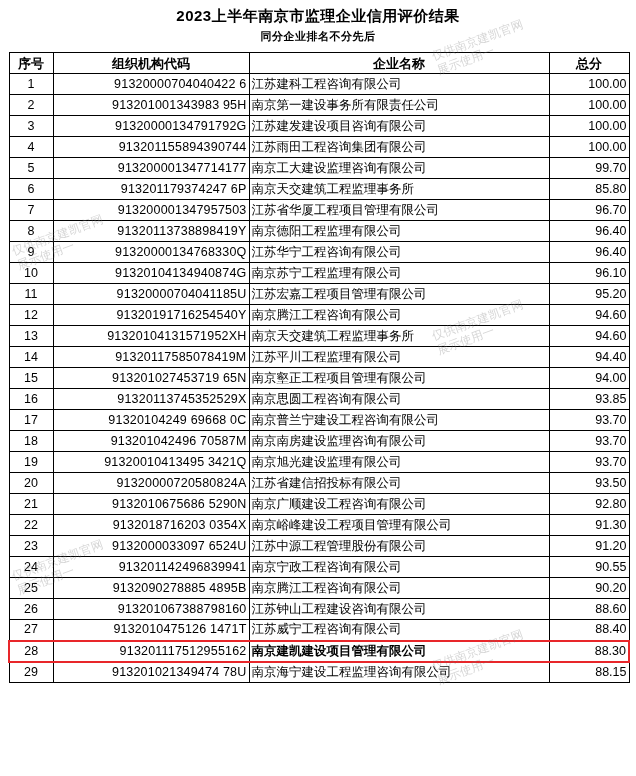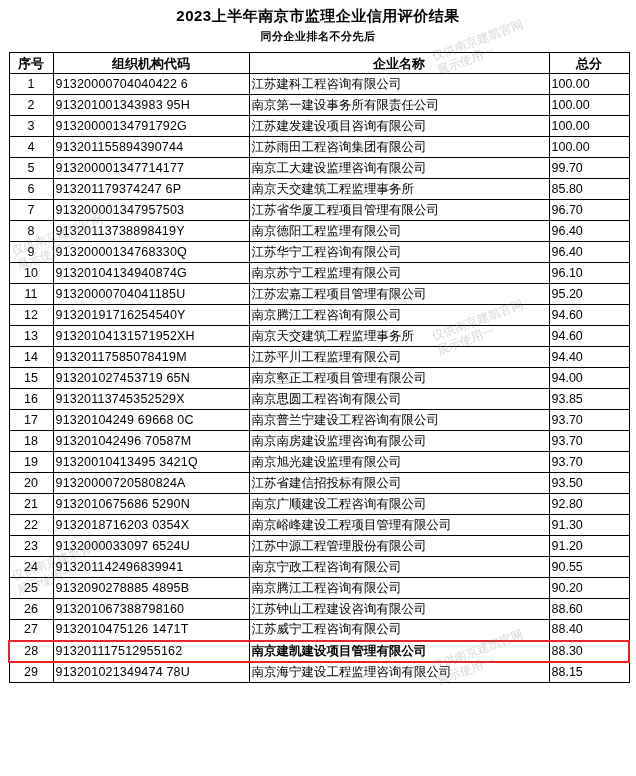--- a/index.html
+++ b/index.html
@@ -60,23 +60,23 @@
     text-align: center;
     font-size: 13px;
     margin-top: 48px;
   }
   col.c-seq { width: 44px; }
   col.c-code { width: 196px; }
   col.c-name { width: 300px; }
   col.c-score { width: 80px; }
 
   td.seq { text-align: center; }
-  td.code { text-align: left; letter-spacing: 0.2px; }
+  td.code { text-align: right; letter-spacing: 0.2px; }
   td.name { text-align: left; padding-left: 4px; margin-left: 16px; }
-  td.score { text-align: left; }
+  td.score { text-align: right; }
 
   tr.highlight td {
     border-top: 2px solid #e8262a;
     border-bottom: 2px solid #e8262a;
   }
   tr.highlight td:first-child {
     border-left: 2px solid #e8262a;
   }
   tr.highlight td:last-child {
     border-right: 2px solid #e8262a;

